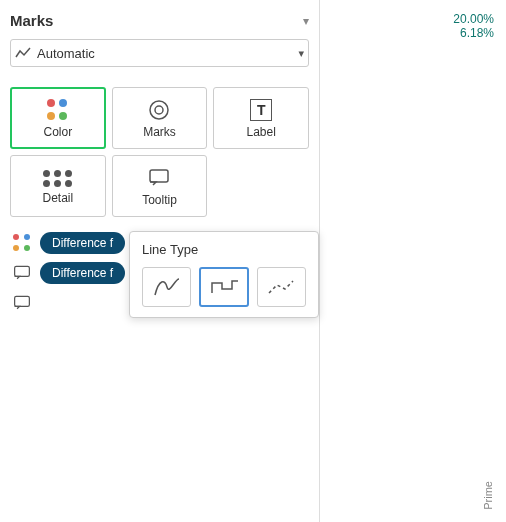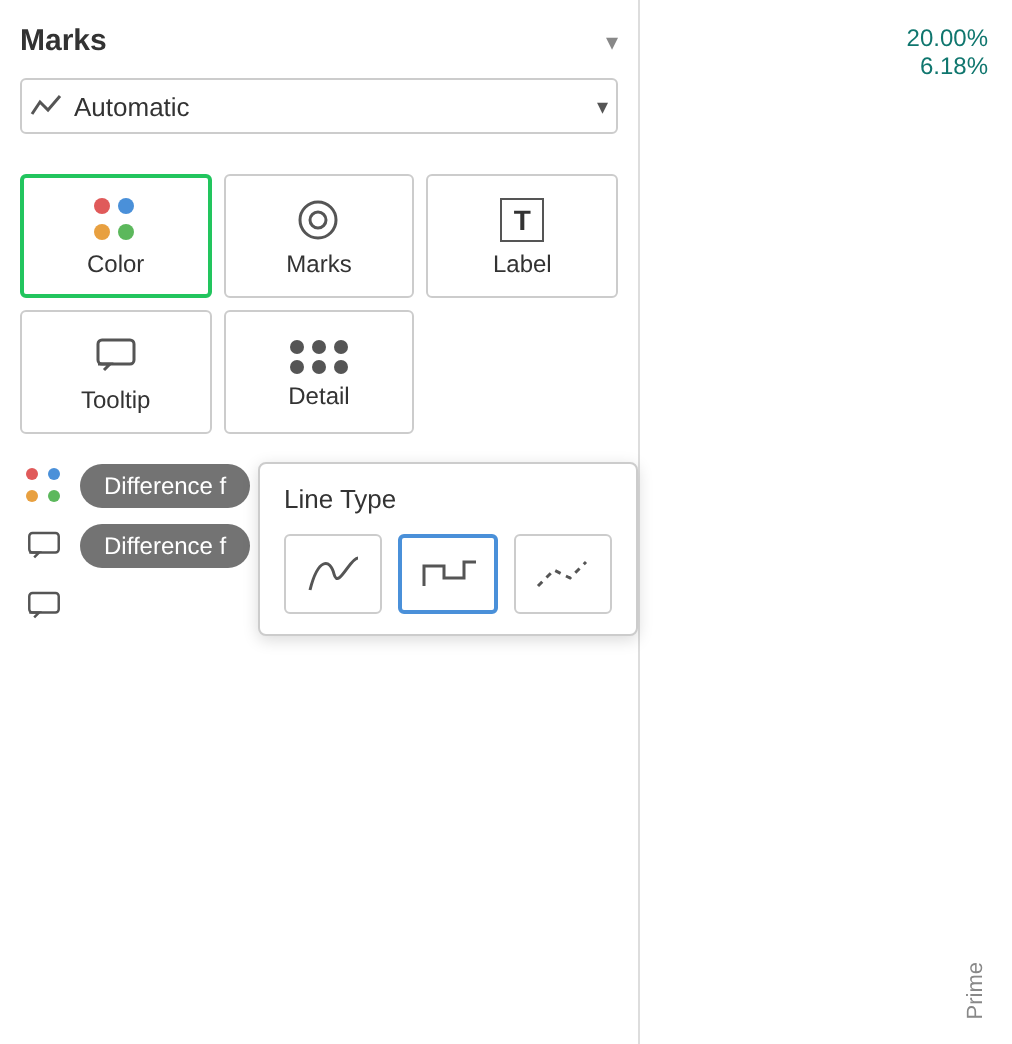--- a/index.html
+++ b/index.html
@@ -183,21 +183,21 @@
     .pill-icon {
       width: 24px;
       height: 24px;
       display: flex;
       align-items: center;
       justify-content: center;
       flex-shrink: 0;
     }
 
     .pill {
-      background: #737373;
+      background: #0c4a6e;
       color: #fff;
       border-radius: 12px;
       padding: 4px 12px;
       font-size: 12px;
       font-weight: 500;
       cursor: pointer;
       white-space: nowrap;
       overflow: hidden;
       text-overflow: ellipsis;
       max-width: 180px;
@@ -306,44 +306,44 @@
 
     <div class="mark-cell">
       <div class="mark-icon">
         <div class="label-t">T</div>
       </div>
       <span class="mark-label">Label</span>
     </div>
 
     <div class="mark-cell">
       <div class="mark-icon">
+        <div class="detail-dots">
+          <div class="detail-row">
+            <div class="detail-dot"></div>
+            <div class="detail-dot"></div>
+            <div class="detail-dot"></div>
+          </div>
+          <div class="detail-row">
+            <div class="detail-dot"></div>
+            <div class="detail-dot"></div>
+            <div class="detail-dot"></div>
+          </div>
+        </div>
+      </div>
+      <span class="mark-label">Detail</span>
+    </div>
+
+    <div class="mark-cell">
+      <div class="mark-icon">
         <svg width="22" height="22" viewBox="0 0 22 22" fill="none" stroke="#555" stroke-width="1.5">
           <rect x="2" y="3" width="18" height="12" rx="2"></rect>
           <polyline points="5,18 8,15 2,15"></polyline>
         </svg>
       </div>
       <span class="mark-label">Tooltip</span>
-    </div>
-
-    <div class="mark-cell">
-      <div class="mark-icon">
-        <div class="detail-dots">
-          <div class="detail-row">
-            <div class="detail-dot"></div>
-            <div class="detail-dot"></div>
-            <div class="detail-dot"></div>
-          </div>
-          <div class="detail-row">
-            <div class="detail-dot"></div>
-            <div class="detail-dot"></div>
-            <div class="detail-dot"></div>
-          </div>
-        </div>
-      </div>
-      <span class="mark-label">Detail</span>
     </div>
 
   </div>
 
   <div class="pills-section">
 
     <div class="pill-row">
       <div class="pill-icon">
         <div class="color-dots" style="width:18px;height:18px;">
           <div class="dot dot-red" style="width:6px;height:6px;"></div>

